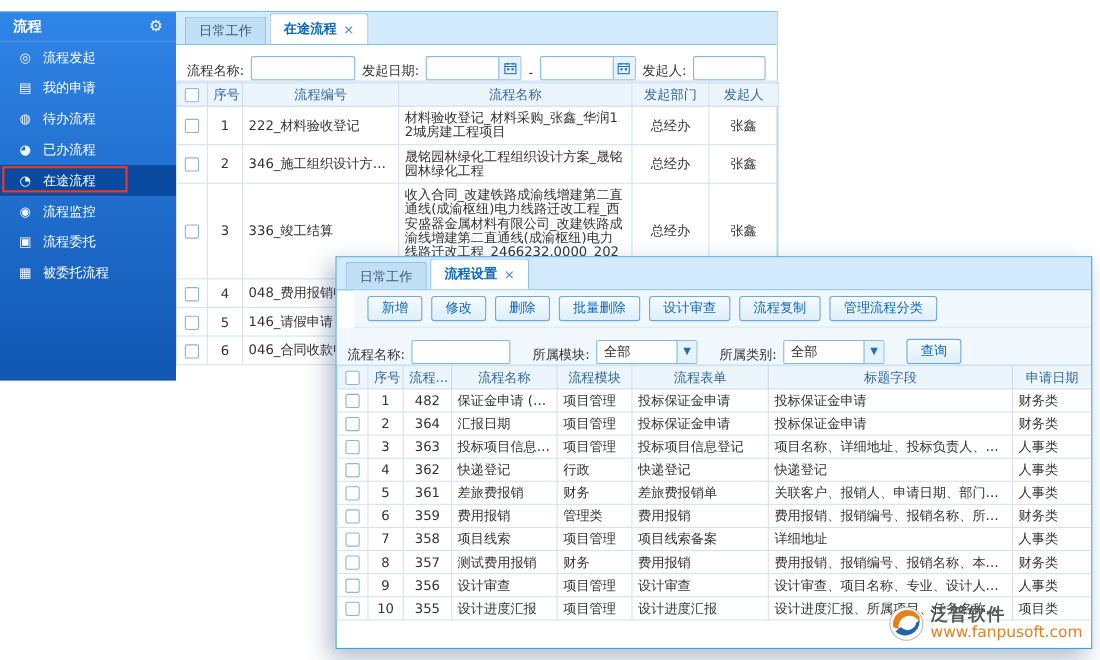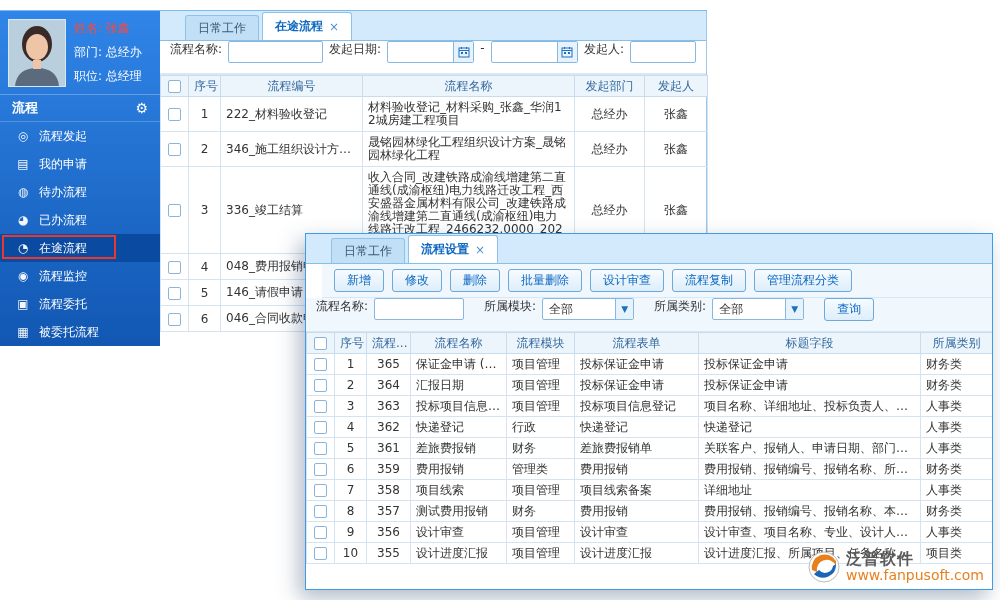--- a/index.html
+++ b/index.html
@@ -17,26 +17,26 @@
   .pname { color:#ff4838; }
   .side-head { height:27px; display:flex; align-items:center; justify-content:space-between; padding:0 12px; font-weight:bold; font-size:13px; border-bottom:1px solid rgba(255,255,255,.2); }
   .gear { font-weight:normal; font-size:14px; cursor:pointer; }
   .menu { flex:1; }
   .menu-item { height:28px; display:flex; align-items:center; gap:9px; padding-left:16px; cursor:pointer; position:relative; }
   .menu-item .mi { width:14px; text-align:center; font-size:12px; opacity:.95; }
   .menu-item.active { background:#0a4aa0; }
   .menu-item.active .hl { position:absolute; left:2px; top:1px; width:114px; height:24px; border:2px solid #e8392a; pointer-events:none; }
 
   .main1 { flex:1; display:flex; flex-direction:column; background:#fff; border-right:1px solid #9cc6ea; min-width:0; }
-  .tabbar { height:30px; background:#d3eafc; border-bottom:1px solid #86bfe8; display:flex; align-items:flex-end; padding-left:25px; gap:3px; flex-shrink:0; }
+  .tabbar { height:30px; background:#d3eafc; border-bottom:1px solid #86bfe8; display:flex; align-items:flex-end; padding-left:8px; gap:3px; flex-shrink:0; }
   .tab { height:25px; padding:0 12px; display:flex; align-items:center; gap:6px; background:#c2e0f5; border:1px solid #8fc2e8; border-bottom:none; border-radius:3px 3px 0 0; color:#3a5a78; cursor:pointer; }
   .tab.active { background:#fff; color:#0d68c0; font-weight:bold; height:28px; }
   .tab .x { color:#4a90d0; font-weight:normal; font-size:12px; }
 
-  .filters { display:flex; align-items:flex-start; gap:6px; padding:0 10px; height:34px; background:#fff; border-bottom:2px solid #d8e8f5; flex-shrink:0; }
+  .filters { display:flex; align-items:flex-end; gap:6px; padding:0 10px; height:34px; background:#fff; border-bottom:2px solid #d8e8f5; flex-shrink:0; }
   .flabel { white-space:nowrap; color:#333; }
   .tin { height:22px; border:1px solid #88b8e2; border-radius:2px; background:#fff; outline:none; font-size:12px; padding:0 4px; }
   .w95 { width:95px; } .w68 { width:66px; } .w90 { width:90px; }
   .datein { width:88px; height:22px; border:1px solid #88b8e2; border-radius:2px; background:#fff; display:flex; align-items:center; justify-content:flex-end; cursor:pointer; }
   .cal { width:20px; height:20px; border-left:1px solid #88b8e2; background:#e7f3fc; display:flex; align-items:center; justify-content:center; }
   .select { width:92px; height:22px; border:1px solid #88b8e2; border-radius:2px; background:#fff; display:flex; align-items:center; justify-content:space-between; padding-left:6px; cursor:pointer;gap:10px; }
   .select .arr { width:18px; height:20px; background:#e7f3fc; border-left:1px solid #88b8e2; color:#1d6fc0; font-size:9px; display:flex; align-items:center; justify-content:center; }
 
   table { border-collapse:collapse; table-layout:fixed; width:100%; }
   th,td { border:1px solid #d5e3f0; font-size:12px; padding:1px 5px; overflow:hidden; }
@@ -61,37 +61,20 @@
   .wm-url { font-size:14px; color:#e87f1e; }
 </style>
 </head>
 <body>
 
 <div class="stage">
 
   <div class="win1">
 
     <aside class="sidebar">
-      <div class="profile">
-        <div class="avatar">
-          <svg width="56" height="66" viewBox="0 0 56 66">
-            <rect width="56" height="66" fill="#b9cfdd"></rect>
-            <ellipse cx="28" cy="24" rx="15" ry="18" fill="#3a2b28"></ellipse>
-            <ellipse cx="28" cy="27" rx="11" ry="13" fill="#eec6a7"></ellipse>
-            <path d="M15 22 Q17 10 28 10 Q39 10 41 22 L41 18 Q39 8 28 8 Q17 8 15 18 Z" fill="#3a2b28"></path>
-            <path d="M6 66 Q8 48 28 48 Q48 48 50 66 Z" fill="#5b6b7d"></path>
-            <rect x="24" y="40" width="8" height="9" fill="#eec6a7"></rect>
-          </svg>
-        </div>
-        <div class="pinfo">
-          <div class="pname">姓名: 张鑫</div>
-          <div>部门: 总经办</div>
-          <div>职位: 总经理</div>
-        </div>
-      </div>
 
       <div class="side-head">
         <span>流程</span>
         <span class="gear">⚙</span>
       </div>
 
       <nav class="menu">
         <div class="menu-item">
           <span class="mi">◎</span>
           <span>流程发起</span>
@@ -298,28 +281,28 @@
       </colgroup>
       <thead>
         <tr>
           <th class="c-center"><span class="chk"></span></th>
           <th class="c-center">序号</th>
           <th class="c-center">流程...</th>
           <th class="c-center">流程名称</th>
           <th class="c-center">流程模块</th>
           <th class="c-center">流程表单</th>
           <th class="c-center">标题字段</th>
-          <th class="c-center">所属类别</th>
+          <th class="c-center">申请日期</th>
         </tr>
       </thead>
       <tbody>
         <tr>
             <td class="c-center"><span class="chk"></span></td>
             <td class="c-center">1</td>
-            <td class="c-center">365</td>
+            <td class="c-center">482</td>
             <td>保证金申请 (副本)</td>
             <td>项目管理</td>
             <td>投标保证金申请</td>
             <td>投标保证金申请</td>
             <td>财务类</td>
           </tr>
           <tr>
             <td class="c-center"><span class="chk"></span></td>
             <td class="c-center">2</td>
             <td class="c-center">364</td>

